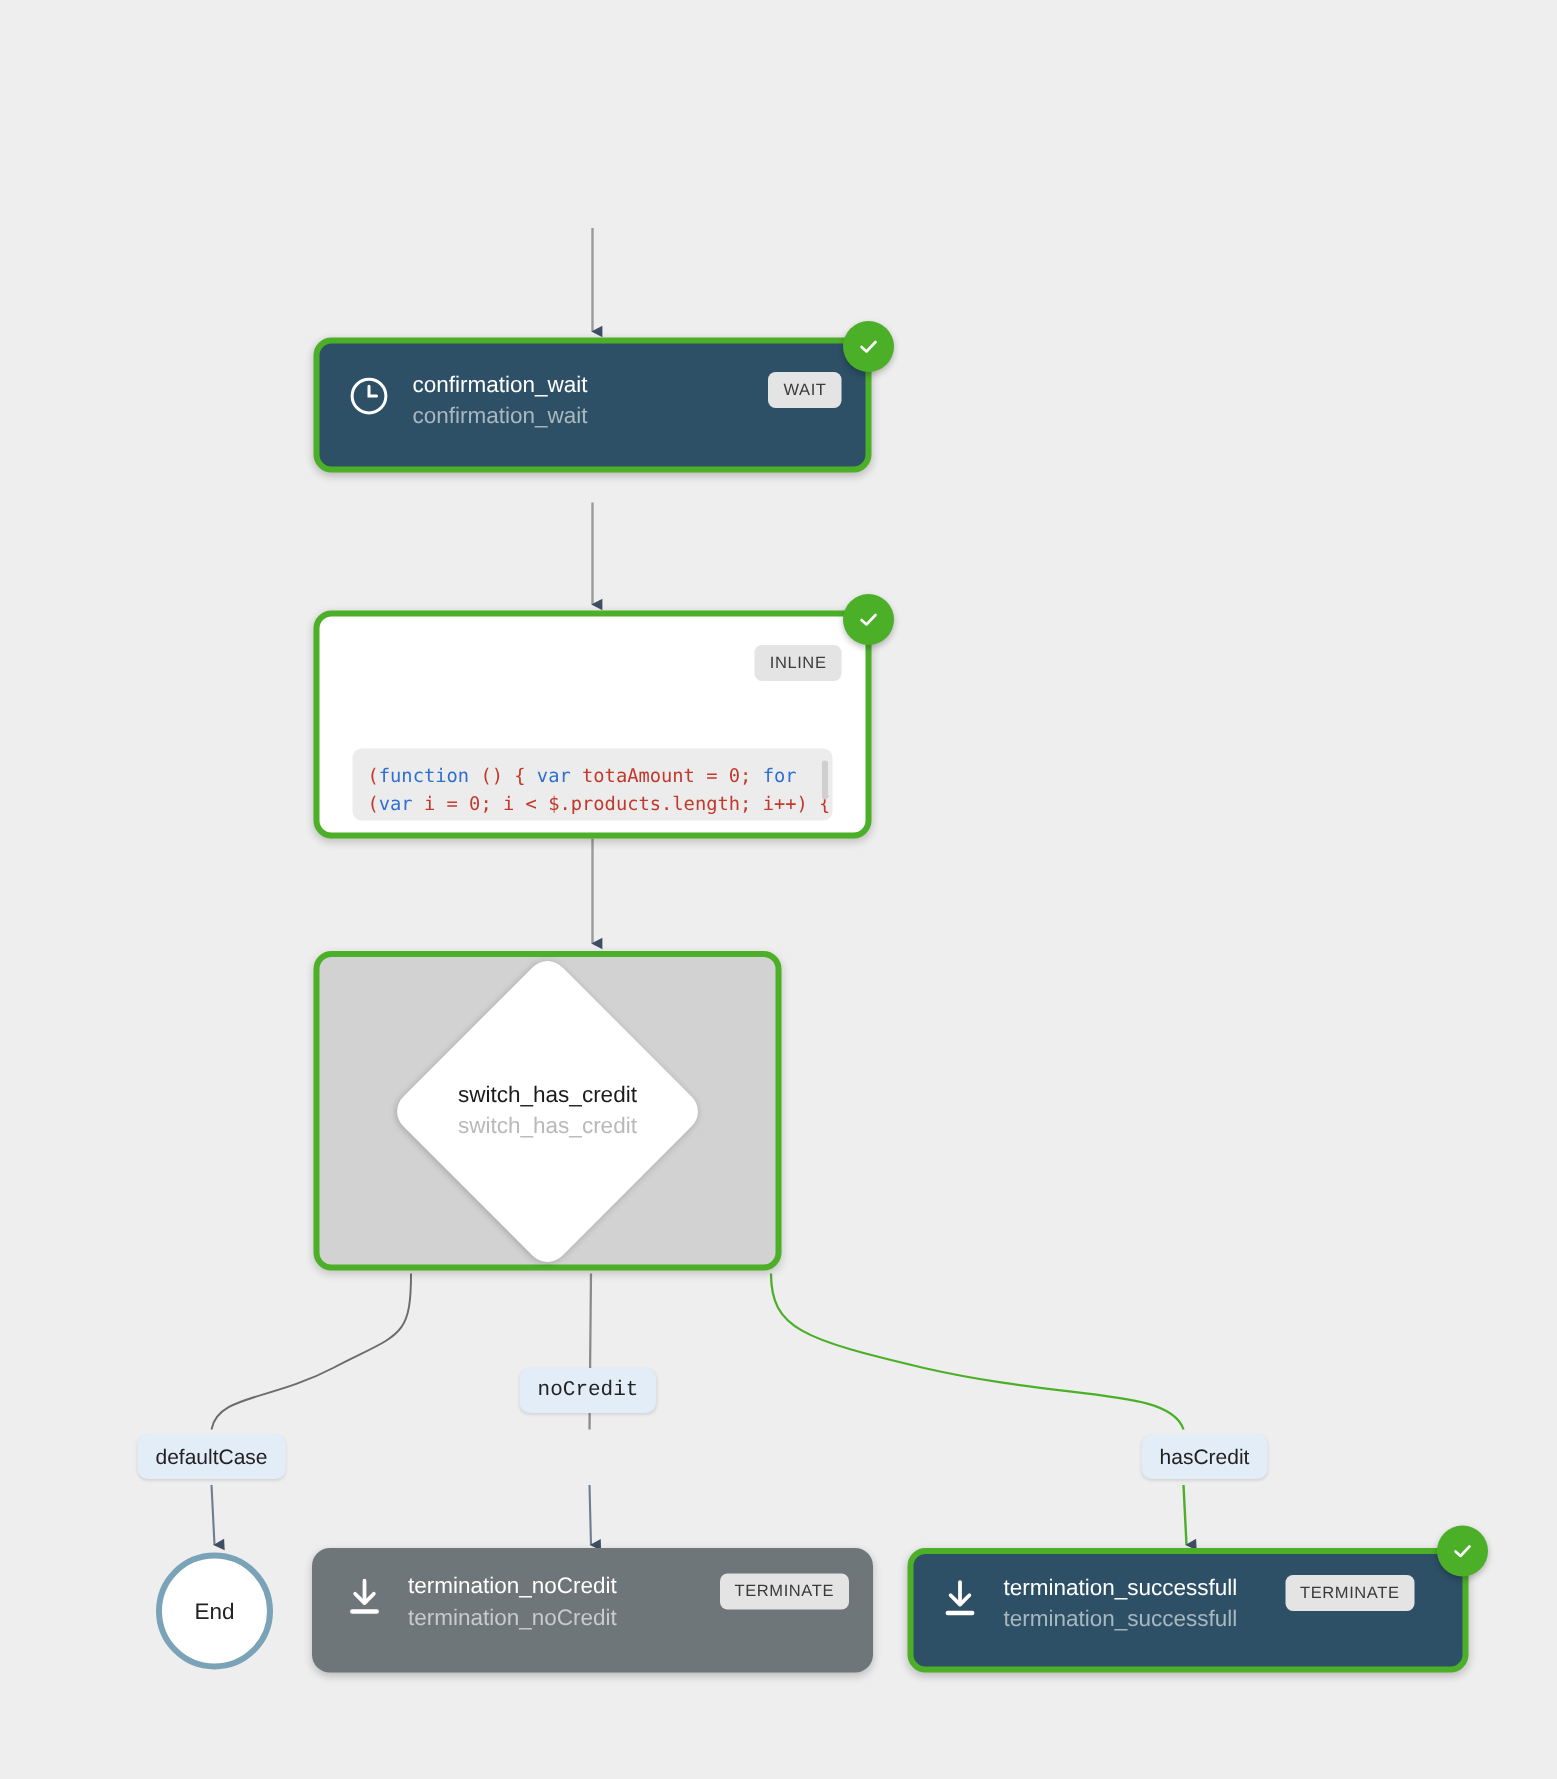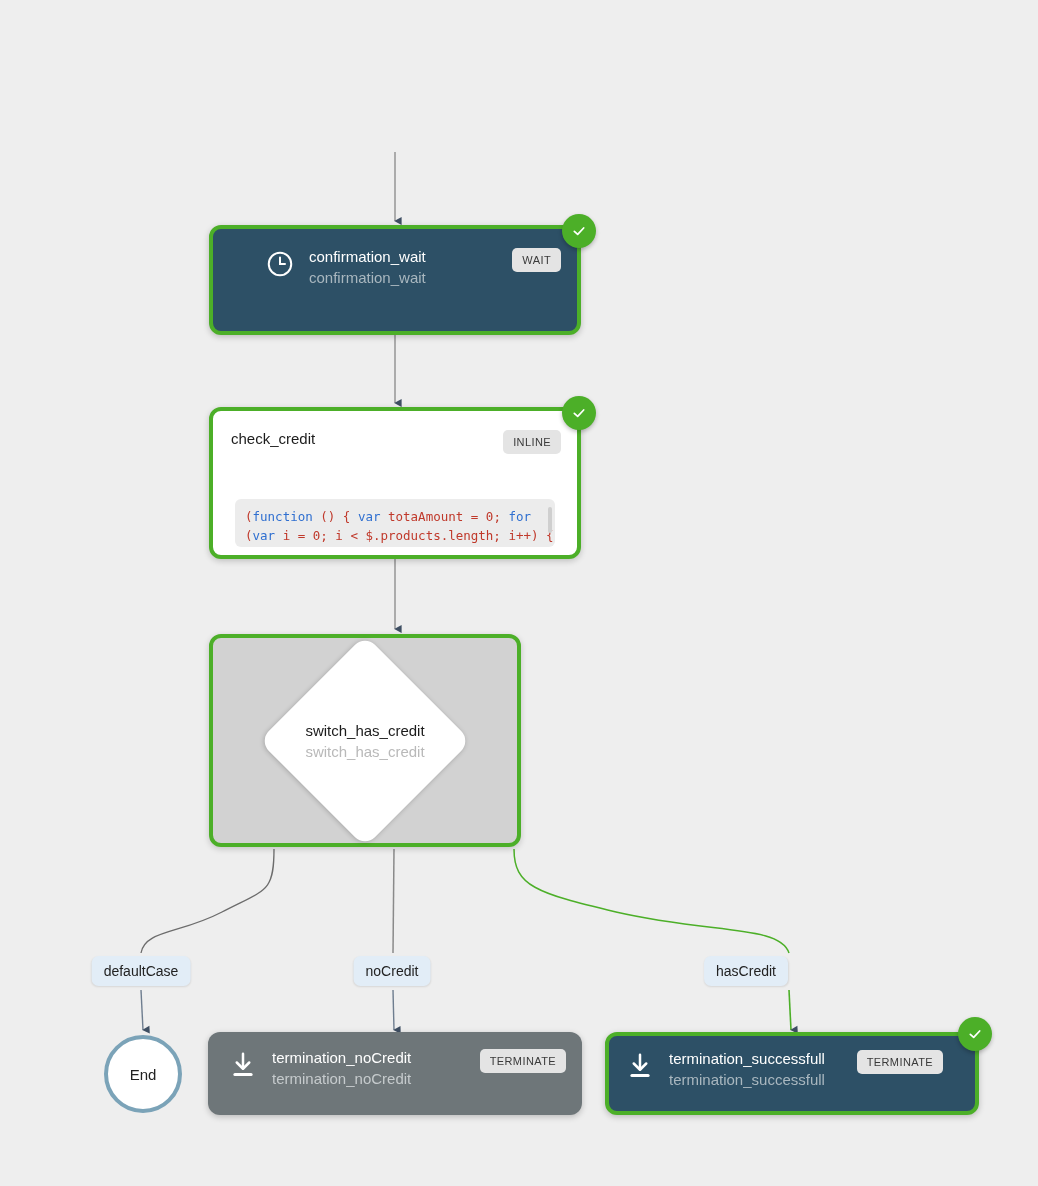--- a/index.html
+++ b/index.html
@@ -234,21 +234,21 @@
     <path d="M394,849 L393,953" stroke="#8a8a8a" stroke-width="1.5" fill="none"></path>
 
     <path d="M393,990 L394,1030" stroke="#6e7d8f" stroke-width="1.4" fill="none" marker-end="url(#ah-grey)"></path>
 
     <path d="M514,849 C514,886 536,893 616,912 C712,934 780,925 789,953" stroke="#4caf28" stroke-width="1.5" fill="none"></path>
 
     <path d="M789,990 L791,1030" stroke="#4caf28" stroke-width="1.6" fill="none" marker-end="url(#ah-grey)"></path>
   </svg>
 
 
-  <div class="node dark active" style="left:209px; top:225px; width:372px; height:110px;padding-left:34px;">
+  <div class="node dark active" style="left:209px; top:225px; width:372px; height:90px;">
     <div class="node-row">
       <span class="node-icon">
         <svg width="30" height="30" viewBox="0 0 24 24" fill="none" stroke="#ffffff" stroke-width="1.6">
           <circle cx="12" cy="12" r="9"></circle>
           <path d="M12 6.8 L12 12 L16 12" stroke-linecap="round"></path>
         </svg>
       </span>
       <span class="node-text">
         <div class="node-title">confirmation_wait</div>
         <div class="node-sub">confirmation_wait</div>
@@ -258,21 +258,20 @@
   </div>
   <div class="badge" style="left:562px; top:214px;">
     <svg width="16" height="16" viewBox="0 0 24 24" fill="none" stroke="#ffffff" stroke-width="2.6" stroke-linecap="round" stroke-linejoin="round">
       <path d="M5 12.5 L10 17 L19 7.5"></path>
     </svg>
   </div>
 
   <div class="node white active" style="left:209px; top:407px; width:372px; height:152px;">
     <div class="node-row" style="padding:18px 16px 0 18px;">
       <span class="node-text">
-        <div class="node-title">check_credit</div>
       </span>
       <span class="pill">INLINE</span>
     </div>
     <div class="code-box">
       <div class="code-line" id="code-l1"><span class="code-pl">(</span><span class="code-kw">function</span><span class="code-pl"> () { </span><span class="code-kw">var</span><span class="code-pl"> totaAmount </span><span class="code-pl">=</span><span class="code-pl"> 0; </span><span class="code-kw">for</span></div>
       <div class="code-line" id="code-l2"><span class="code-pl">(</span><span class="code-kw">var</span><span class="code-pl"> i </span><span class="code-pl">=</span><span class="code-pl"> 0; i </span><span class="code-pl">&lt;</span><span class="code-pl"> $.products.length; i++) {</span></div>
       <div class="code-line" id="code-l3"></div>
       <span class="code-scroll"></span>
     </div>
   </div>
@@ -286,24 +285,24 @@
     <div class="diamond" style="width:150px; height:150px;"></div>
     <div class="diamond-label">
       <div class="t1">switch_has_credit</div>
       <div class="t2">switch_has_credit</div>
     </div>
   </div>
 
   <div class="edge-label" style="left:141px; top:956px;">
     <span>defaultCase</span>
   </div>
-  <div class="edge-label" style="left:392px; top:956px;">
+  <div class="edge-label" style="left:392px; top:912px;font-family:Liberation Mono, monospace;">
     <span>noCredit</span>
   </div>
-  <div class="edge-label" style="left:746px; top:956px;">
+  <div class="edge-label" style="left:803px; top:956px;">
     <span>hasCredit</span>
   </div>
 
   <div class="circle-node" style="left:104px; top:1035px; width:78px; height:78px;">
     <span>End</span>
   </div>
 
   <div class="node grey" style="left:208px; top:1032px; width:374px; height:83px;">
     <div class="node-row" style="padding:16px 16px 0 20px;">
       <span class="node-icon">

